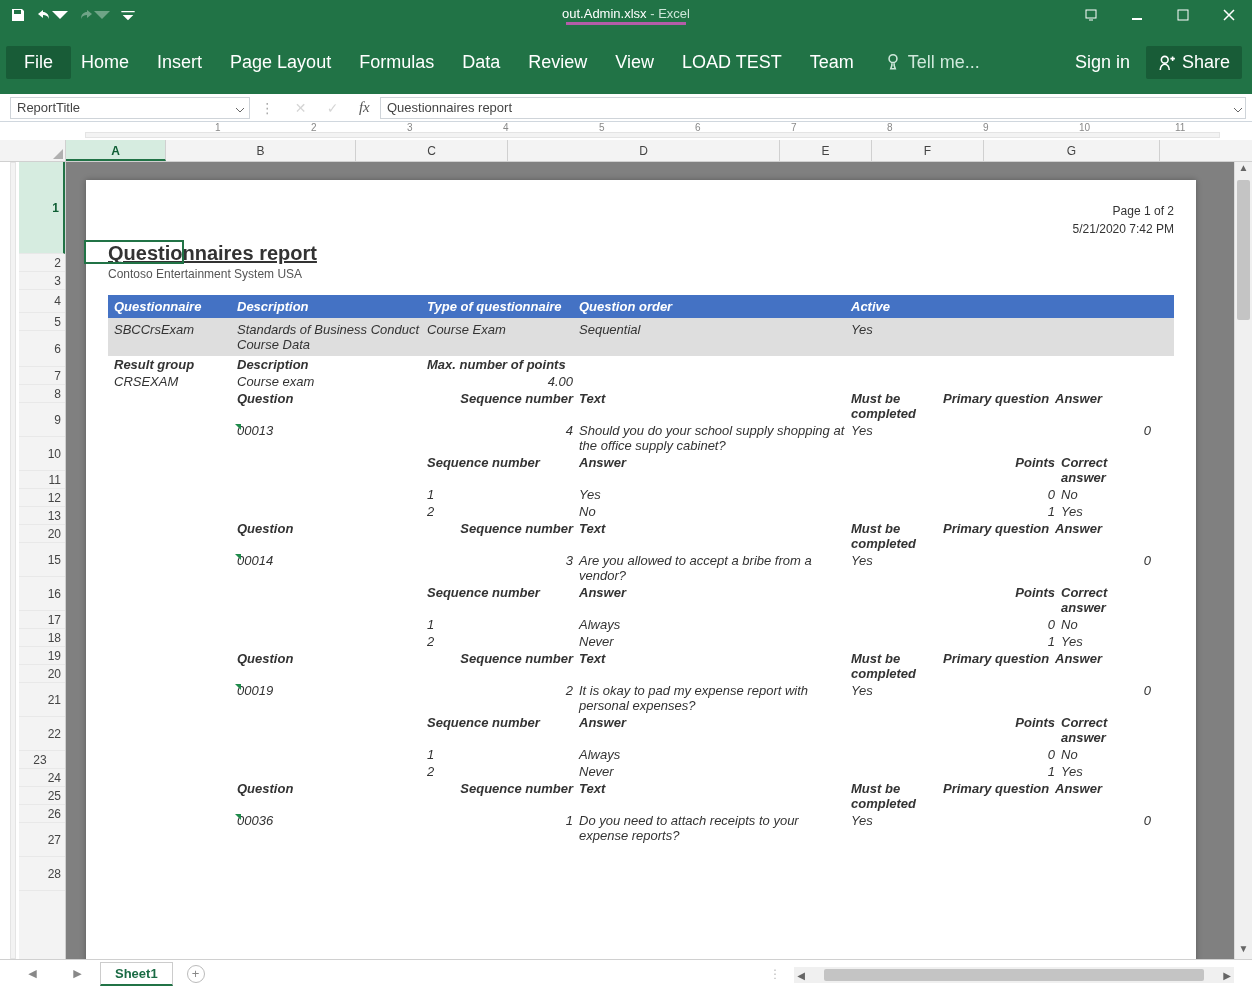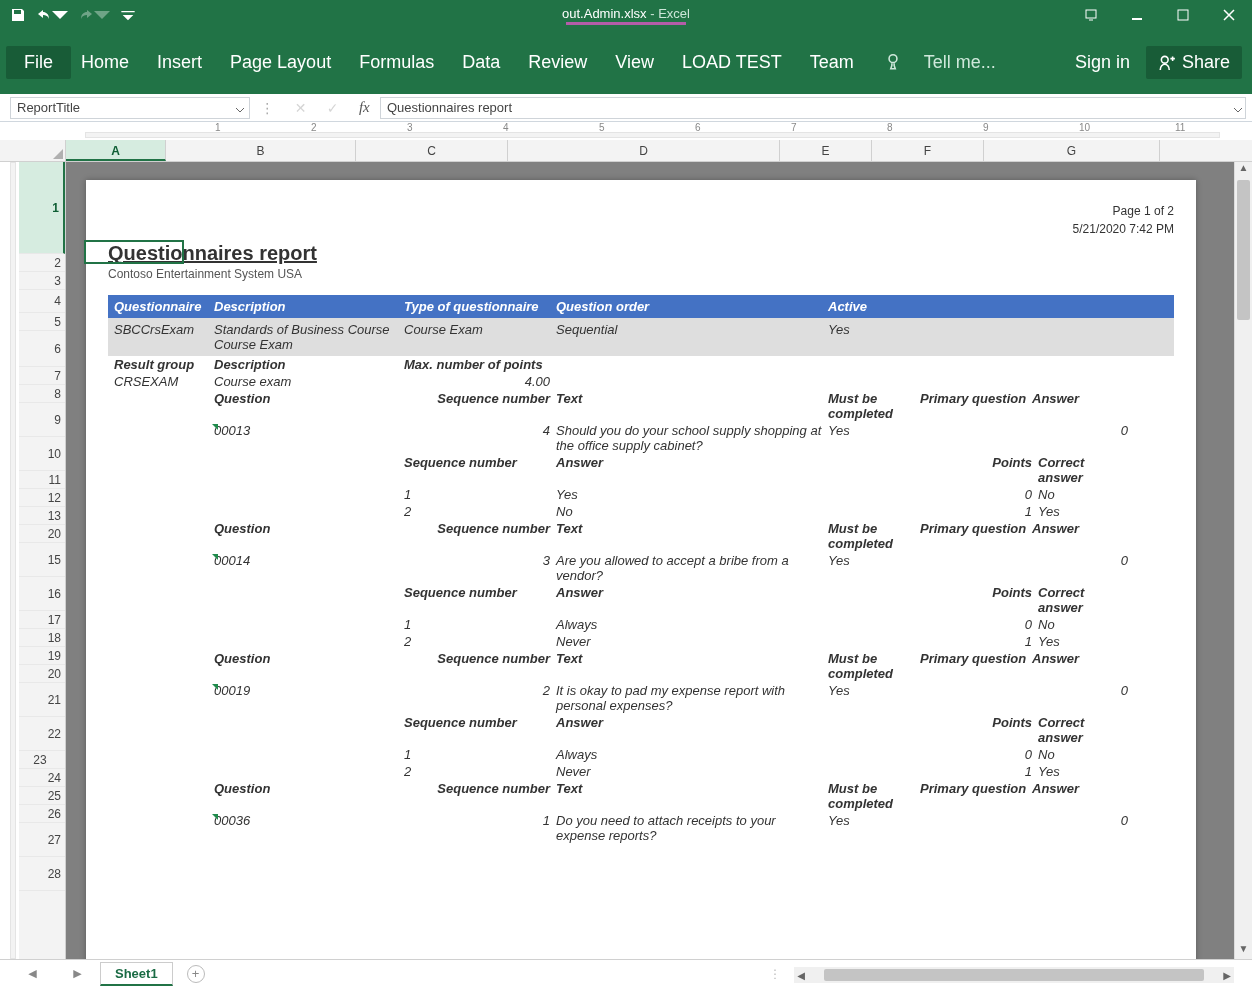--- a/index.html
+++ b/index.html
@@ -15,21 +15,21 @@
   .title-underline { width: 120px; height: 3px; background: #b35da8; margin: 0 auto; margin-top: 1px; }
   .win-controls { position: absolute; right: 0; top: 0; height: 30px; display: flex; }
   .win-controls .wc { width: 46px; height: 30px; display: flex; align-items: center; justify-content: center; }
   .win-controls svg { width: 12px; height: 12px; }
 
   
   .ribbon { height: 64px; background: #217346; display: flex; align-items: center; padding-left: 6px; position: relative; }
   .file-tab { background: #185c37; color: #fff; font-size: 18px; padding: 6px 18px; margin-right: 10px; border-radius: 2px; cursor: pointer; }
   .tabs { display: flex; gap: 28px; align-items: center; font-size: 18px; color: #fff; }
   .tabs span { cursor: pointer; }
-  .tell-me { display: flex; align-items: center; gap: 22px; margin-left: 30px; color: #cfe8db; font-size: 18px; }
+  .tell-me { display: flex; align-items: center; gap: 6px; margin-left: 30px; color: #cfe8db; font-size: 18px; }
   .ribbon-right { position: absolute; right: 10px; top: 0; height: 64px; display: flex; align-items: center; gap: 16px; color: #fff; font-size: 18px; }
   .share-box { background: #185c37; padding: 6px 12px; border-radius: 2px; display: flex; align-items: center; gap: 6px; cursor: pointer; }
 
   
   .fx-area { height: 28px; border-bottom: 1px solid #d0d7de; display: flex; align-items: center; background: #fff; padding: 2px 6px 2px 10px; }
   .name-box { width: 240px; height: 22px; border: 1px solid #cfd4d9; display: flex; align-items: center; padding: 0 6px; font-size: 13px; color: #444; background: #fff; position: relative; }
   .name-box .caret { position: absolute; right: 4px; top: 5px; }
   .fx-tools { width: 130px; display: flex; align-items: center; color: #888; font-size: 14px; justify-content: space-around; }
   .fx-tools .fx { font-style: italic; font-family: "Times New Roman", serif; color: #555; font-size: 15px; }
   .formula-box { flex: 1; height: 22px; border: 1px solid #cfd4d9; display: flex; align-items: center; padding: 0 6px; font-size: 13px; color: #444; position: relative; }
@@ -66,21 +66,21 @@
   .report-title { font-size: 20px; font-weight: 700; text-decoration: underline; margin-top: 34px; }
   .subtitle { font-size: 12px; color: #555; margin-top: 2px; }
 
   .tbl { width: 100%; margin-top: 14px; font-size: 13px; font-style: italic; }
   .hdr-row { background: #4472c4; color: #fff; display: flex; font-weight: 700; padding: 4px 6px; }
   .q-row { background: #dedede; display: flex; padding: 4px 6px; }
   .row { display: flex; padding: 1px 6px; }
   .bold { font-weight: 700; }
 
   .cA { width: 100px; }
-  .cB { width: 190px; }
+  .cB { width: 190px; margin-left: 23px; }
   .cC { width: 152px; text-align: left; }
   .cCnum { width: 152px; text-align: right; padding-right: 6px; }
   .cD { width: 272px; }
   .cE { width: 92px; }
   .cF { width: 112px; }
   .cG { width: 96px; text-align: right; }
 
   .tick::before { content: ""; position: absolute; width: 0; height: 0; border-style: solid; border-width: 0 6px 6px 0; border-color: transparent #1f8b4c transparent transparent; margin-left: -2px; margin-top: 1px; }
   .rel { position: relative; }
 
@@ -301,21 +301,21 @@
       <div class="tbl">
         <div class="hdr-row">
           <div class="cA">Questionnaire</div>
           <div class="cB">Description</div>
           <div class="cC">Type of questionnaire</div>
           <div class="cD">Question order</div>
           <div class="cE">Active</div>
         </div>
         <div class="q-row">
           <div class="cA">SBCCrsExam</div>
-          <div class="cB">Standards of Business Course Course Exam</div>
+          <div class="cB">Standards of Business Conduct Course Data</div>
           <div class="cC">Course Exam</div>
           <div class="cD">Sequential</div>
           <div class="cE">Yes</div>
         </div>
         <div class="row bold">
           <div class="cA">Result group</div>
           <div class="cB">Description</div>
           <div style="width:220px">Max. number of points</div>
         </div>
         <div class="row">

